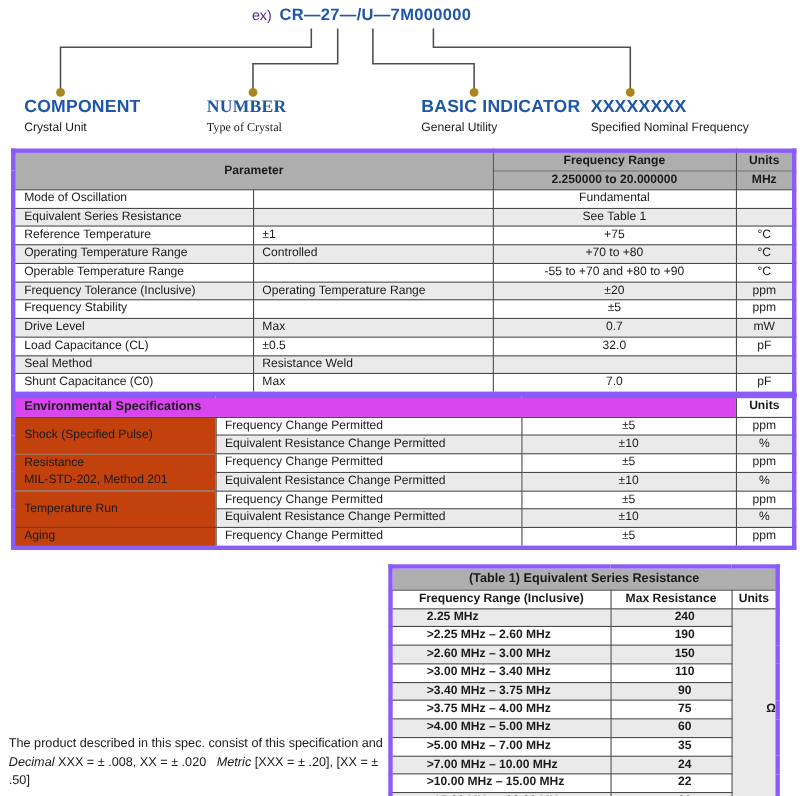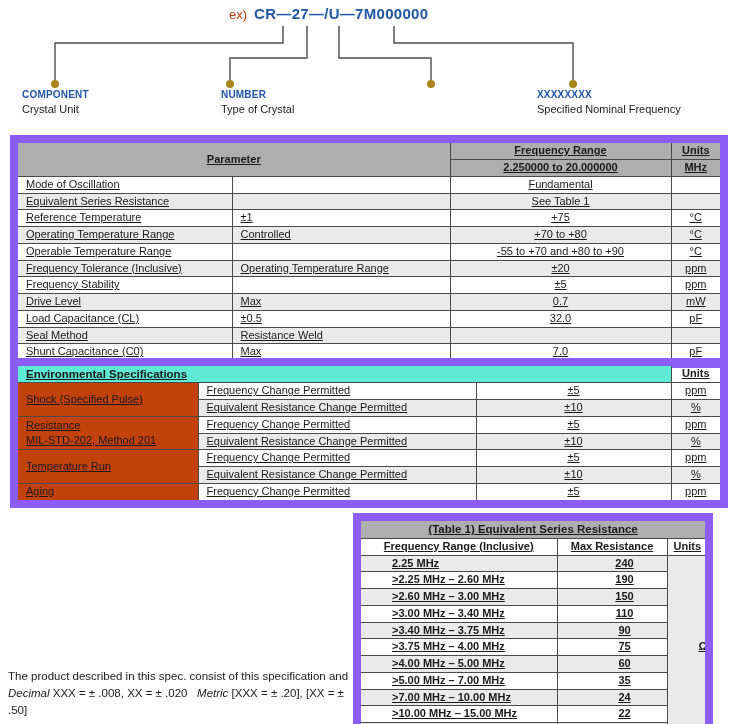--- a/index.html
+++ b/index.html
@@ -4,50 +4,50 @@
 <style>
   * { margin:0; padding:0; box-sizing:border-box; }
   html,body { width:730px; height:724px; background:#ffffff; overflow:hidden;
               font-family:"Liberation Sans", sans-serif; color:#1a1a1a; }
   .page { position:relative; width:730px; height:724px; background:#fff; }
 
   
   .diagram { position:absolute; left:0; top:0; width:730px; height:130px; }
   .diagram svg { position:absolute; left:0; top:0; }
   .diagram-title { position:absolute; left:229px; top:5px; display:flex; align-items:baseline; gap:7px; }
-  .ex-prefix { font-size:13px; color:#c2410c; }
+  .ex-prefix { font-size:13px; color:#4c1d95; }
   .part-number { font-size:15px; font-weight:bold; color:#1E56A8; letter-spacing:0.3px; }
   .callout { position:absolute; top:89px; }
-  .co-label { font-size:10px; font-weight:bold; color:#1E56A8; letter-spacing:0.2px; }
+  .co-label { font-size:16px; font-weight:bold; color:#1E56A8; letter-spacing:0.2px; }
   .co-desc  { font-size:11px; color:#1a1a1a; margin-top:3px; }
   .callout.c0 { left:22px; }
-  .callout.c1 { left:221px; }
+  .callout.c1 { left:188px;font-family:Liberation Serif, serif; }
   .callout.c2 { left:383px; }
   .callout.c3 { left:537px; }
 
   
   table { border-collapse:collapse; table-layout:fixed; font-size:11px; color:#1a1a1a;
-          border:8px solid #8b5cf6;text-decoration:underline; }
+          border:4px solid #8b5cf6; }
   th, td { border:1px solid #4a4a4a; padding:1px 6px; line-height:1.25; overflow:hidden; }
   th { font-weight:bold; }
   .thdr { background:#AEAEAE; }
   tr.stripe > td { background:#EAEAEA; }
   .cell-left { text-align:left; padding-left:8px; }
   .cell-center { text-align:center; }
 
   
   .param-table { position:absolute; left:10px; top:135px; width:710px; }
   .param-table thead tr { height:17px; }
   .param-table tbody tr { height:14px; }
 
   
   .env-table { position:absolute; left:10px; top:358px; width:710px; }
   .env-table thead tr { height:19px; }
   .env-table tbody tr { height:16px; }
-  .env-title { text-align:left; padding-left:8px; font-size:11.5px; background:#5eead4; }
+  .env-title { text-align:left; padding-left:8px; font-size:11.5px; background:#d946ef; }
   .group-cell { background:#c2410c; vertical-align:middle; }
   .group-line2 { margin-top:1px; }
 
   
   .res-table { position:absolute; left:353px; top:513px; width:352px; }
   .res-table .title-row { height:21px; }
   .res-table .colhdr-row { height:17px; }
   .res-table tbody tr { height:13px; }
   .res-table td { font-weight:bold;padding-left:31px; }
   .res-title { font-size:11.5px; text-align:center; }
@@ -80,20 +80,24 @@
       <span class="part-number">CR—27—/U—7M000000</span>
     </div>
 
     <div class="callout c0">
       <div class="co-label">COMPONENT</div>
       <div class="co-desc">Crystal Unit</div>
     </div>
     <div class="callout c1">
       <div class="co-label">NUMBER</div>
       <div class="co-desc">Type of Crystal</div>
+    </div>
+    <div class="callout c2">
+      <div class="co-label">BASIC INDICATOR</div>
+      <div class="co-desc">General Utility</div>
     </div>
     <div class="callout c3">
       <div class="co-label">XXXXXXXX</div>
       <div class="co-desc">Specified Nominal Frequency</div>
     </div>
   </div>
 
   <table class="param-table">
     <colgroup>
         <col style="width:218px">

